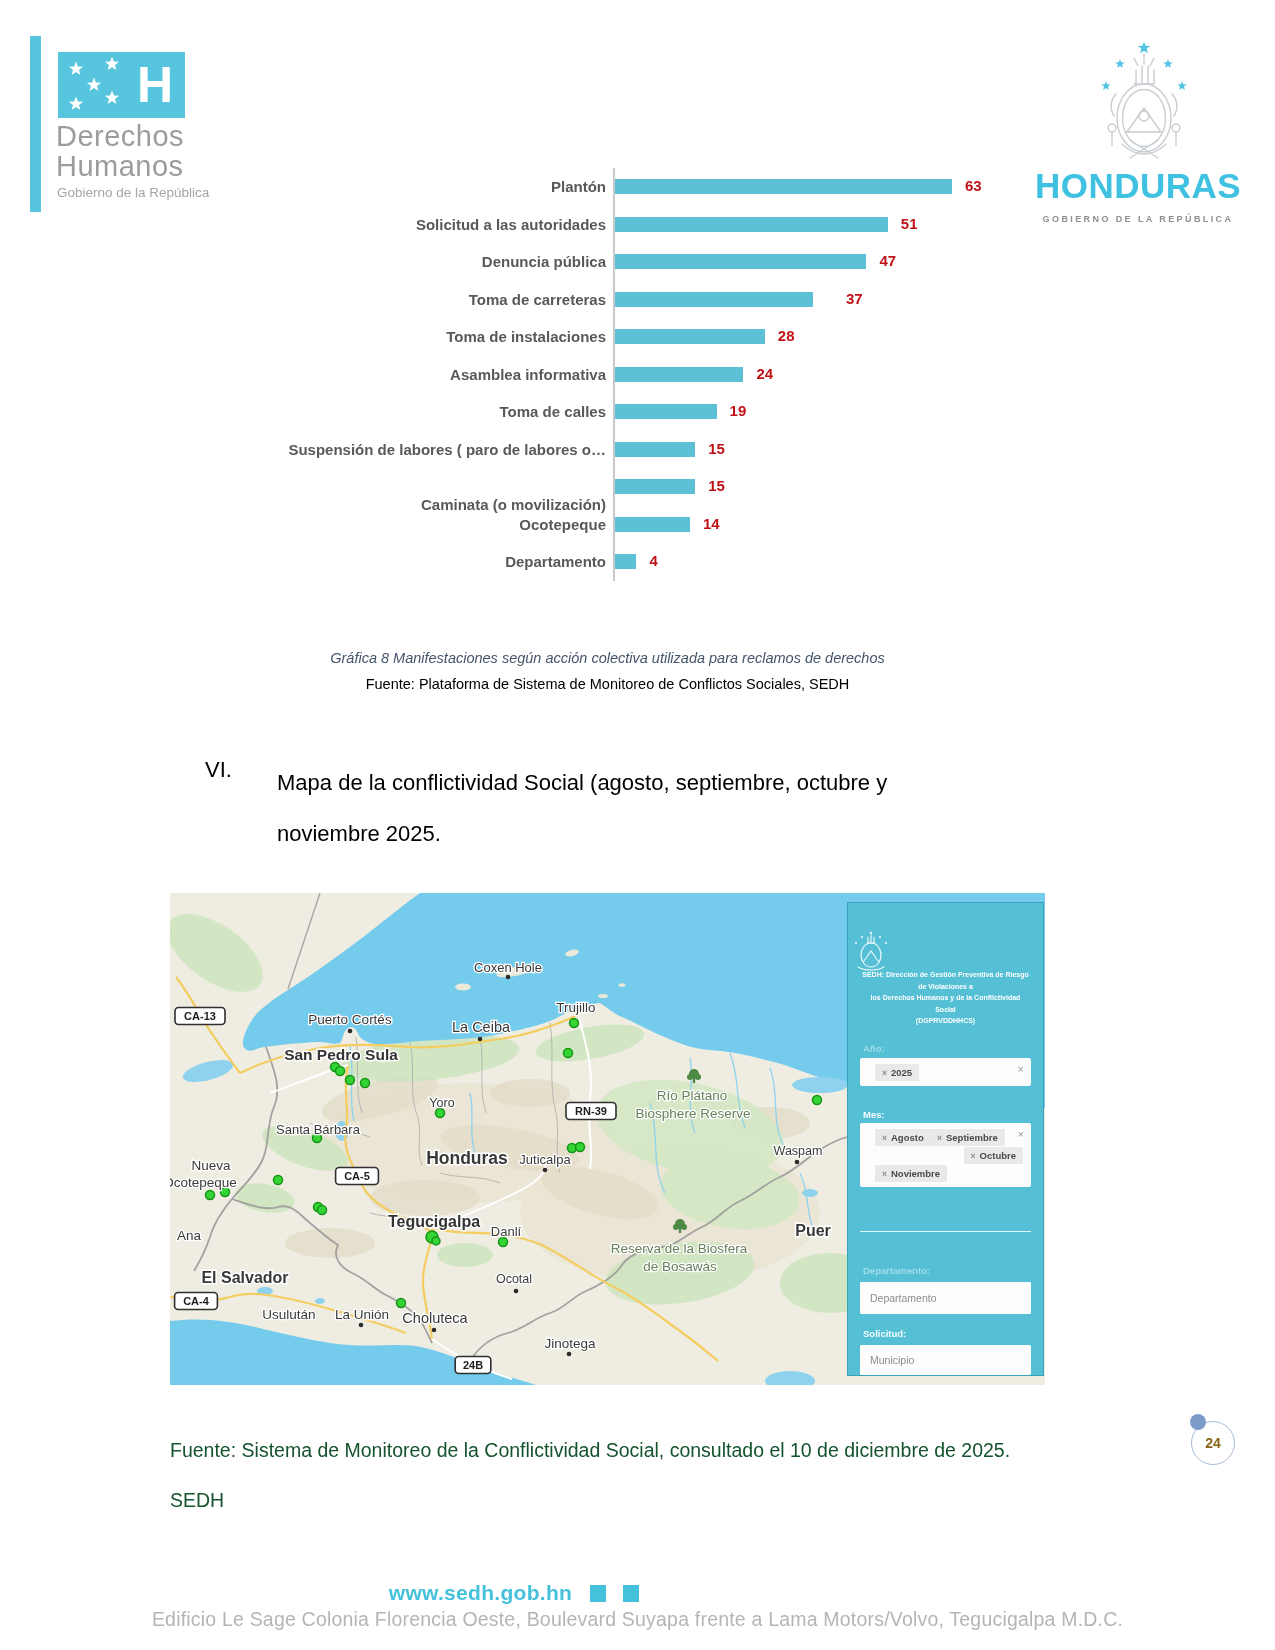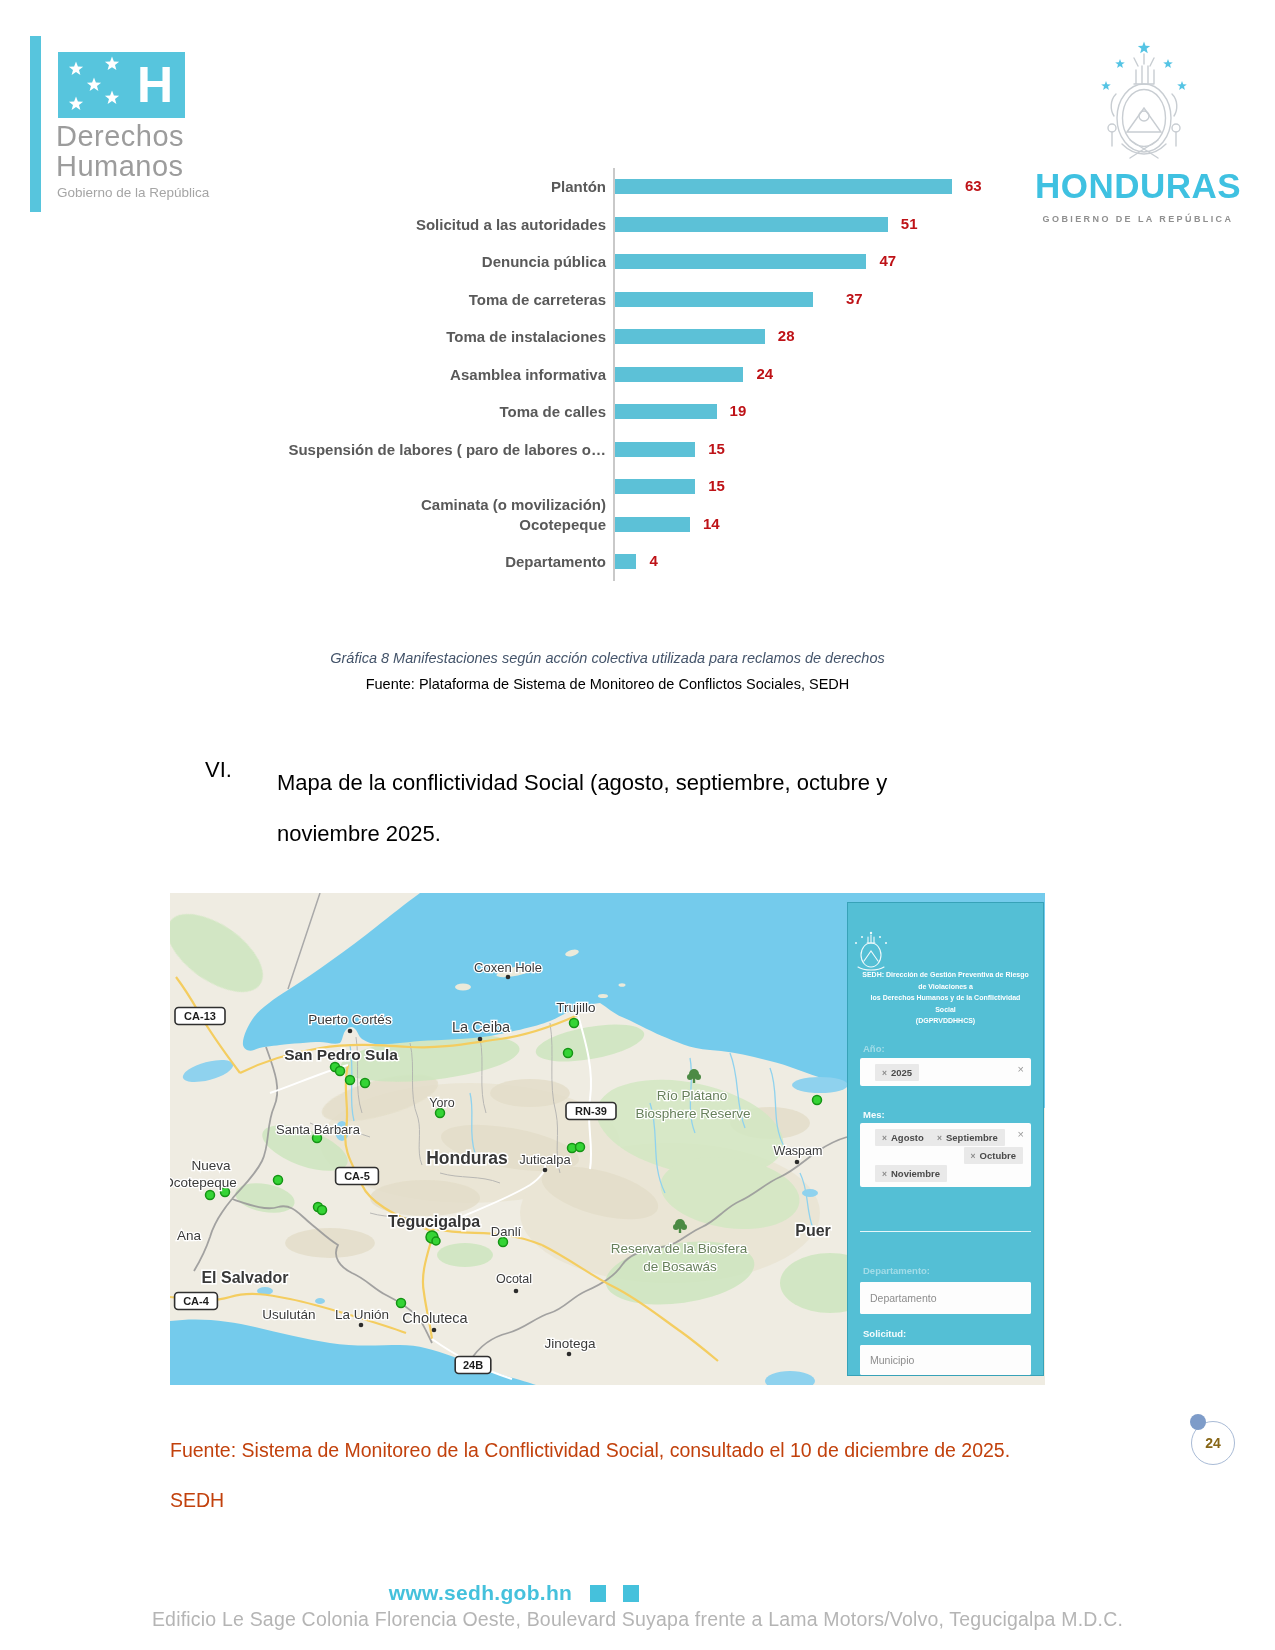--- a/index.html
+++ b/index.html
@@ -63,21 +63,21 @@
   .p-clear{position:absolute;right:7px;top:6px;color:#9A9A9A;font-size:11px;line-height:11px;}
   .chip{position:absolute;background:#E9E9E9;border-radius:1px;font-size:9.5px;font-weight:700;
         color:#4A4A4A;padding:3px 7px;white-space:nowrap;}
   .chip .x{color:#8A8A8A;margin-right:4px;font-size:8.5px;}
   .p-divider{left:12px !important;right:12px !important;border-top:1px solid rgba(255,255,255,.85);height:0;}
   .p-input{display:block;width:100%;height:100%;border:none;background:#FDFDFD;border-radius:2px;
            font-size:10.5px;color:#555;padding:0 10px;box-sizing:border-box;font-family:inherit;outline:none;}
   .p-input::placeholder{color:#8D8D8D;opacity:1;}
 
   
-  .msource{position:absolute;left:170px;top:1425px;font-size:19.5px;color:#c2410c;line-height:50px;}
+  .msource{position:absolute;left:170px;top:1425px;font-size:19.5px;color:#14532d;line-height:50px;}
   .pagenum{position:absolute;left:1191px;top:1421px;width:42px;height:42px;border:1.5px solid #A9BBD6;
            border-radius:50%;background:#fff;text-align:center;line-height:42px;
            font-size:14px;font-weight:700;color:#876617;}
   .pagedot{position:absolute;left:1190px;top:1414px;width:16px;height:16px;border-radius:50%;background:#7E9CC9;}
 
   
   .f-url{position:absolute;left:0;top:1581px;width:1028px;text-align:center;}
   .f-url .u{font-size:21px;font-weight:700;color:#45C1DC;letter-spacing:.3px;vertical-align:middle;}
   .f-sq{display:inline-block;width:16px;height:17px;background:#45C1DC;vertical-align:middle;margin-left:13px;}
   .f-addr{position:absolute;left:0;top:1608px;width:1275px;text-align:center;

